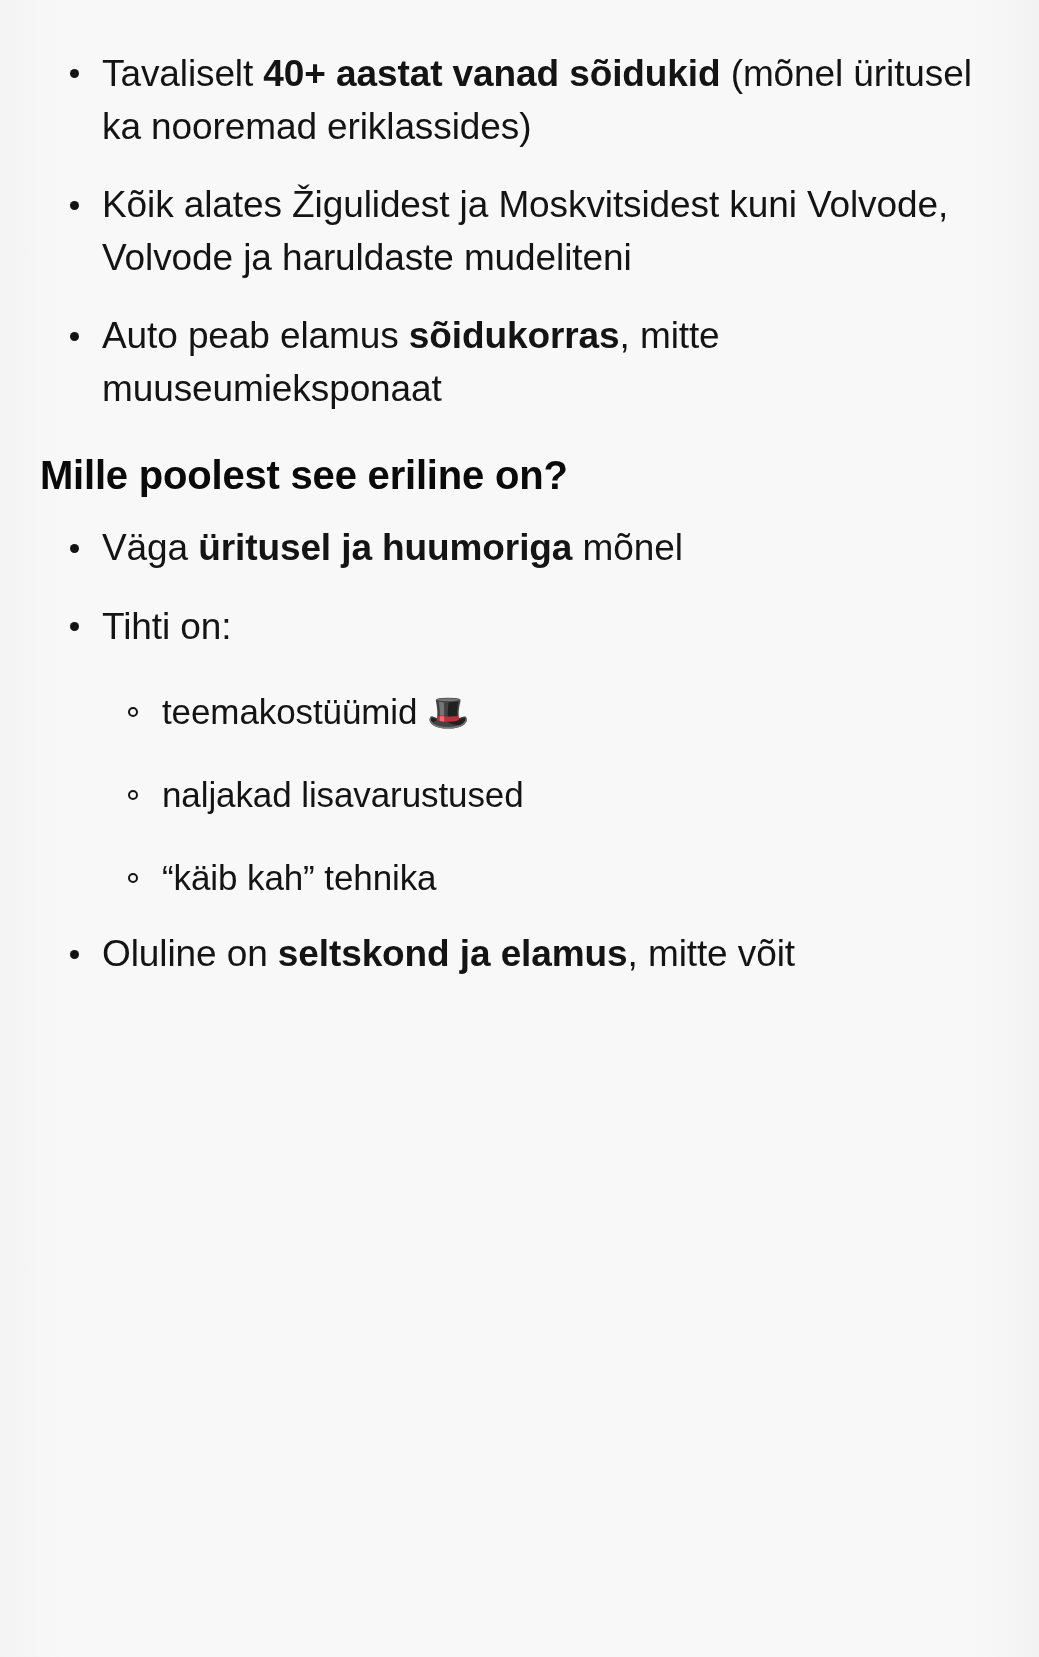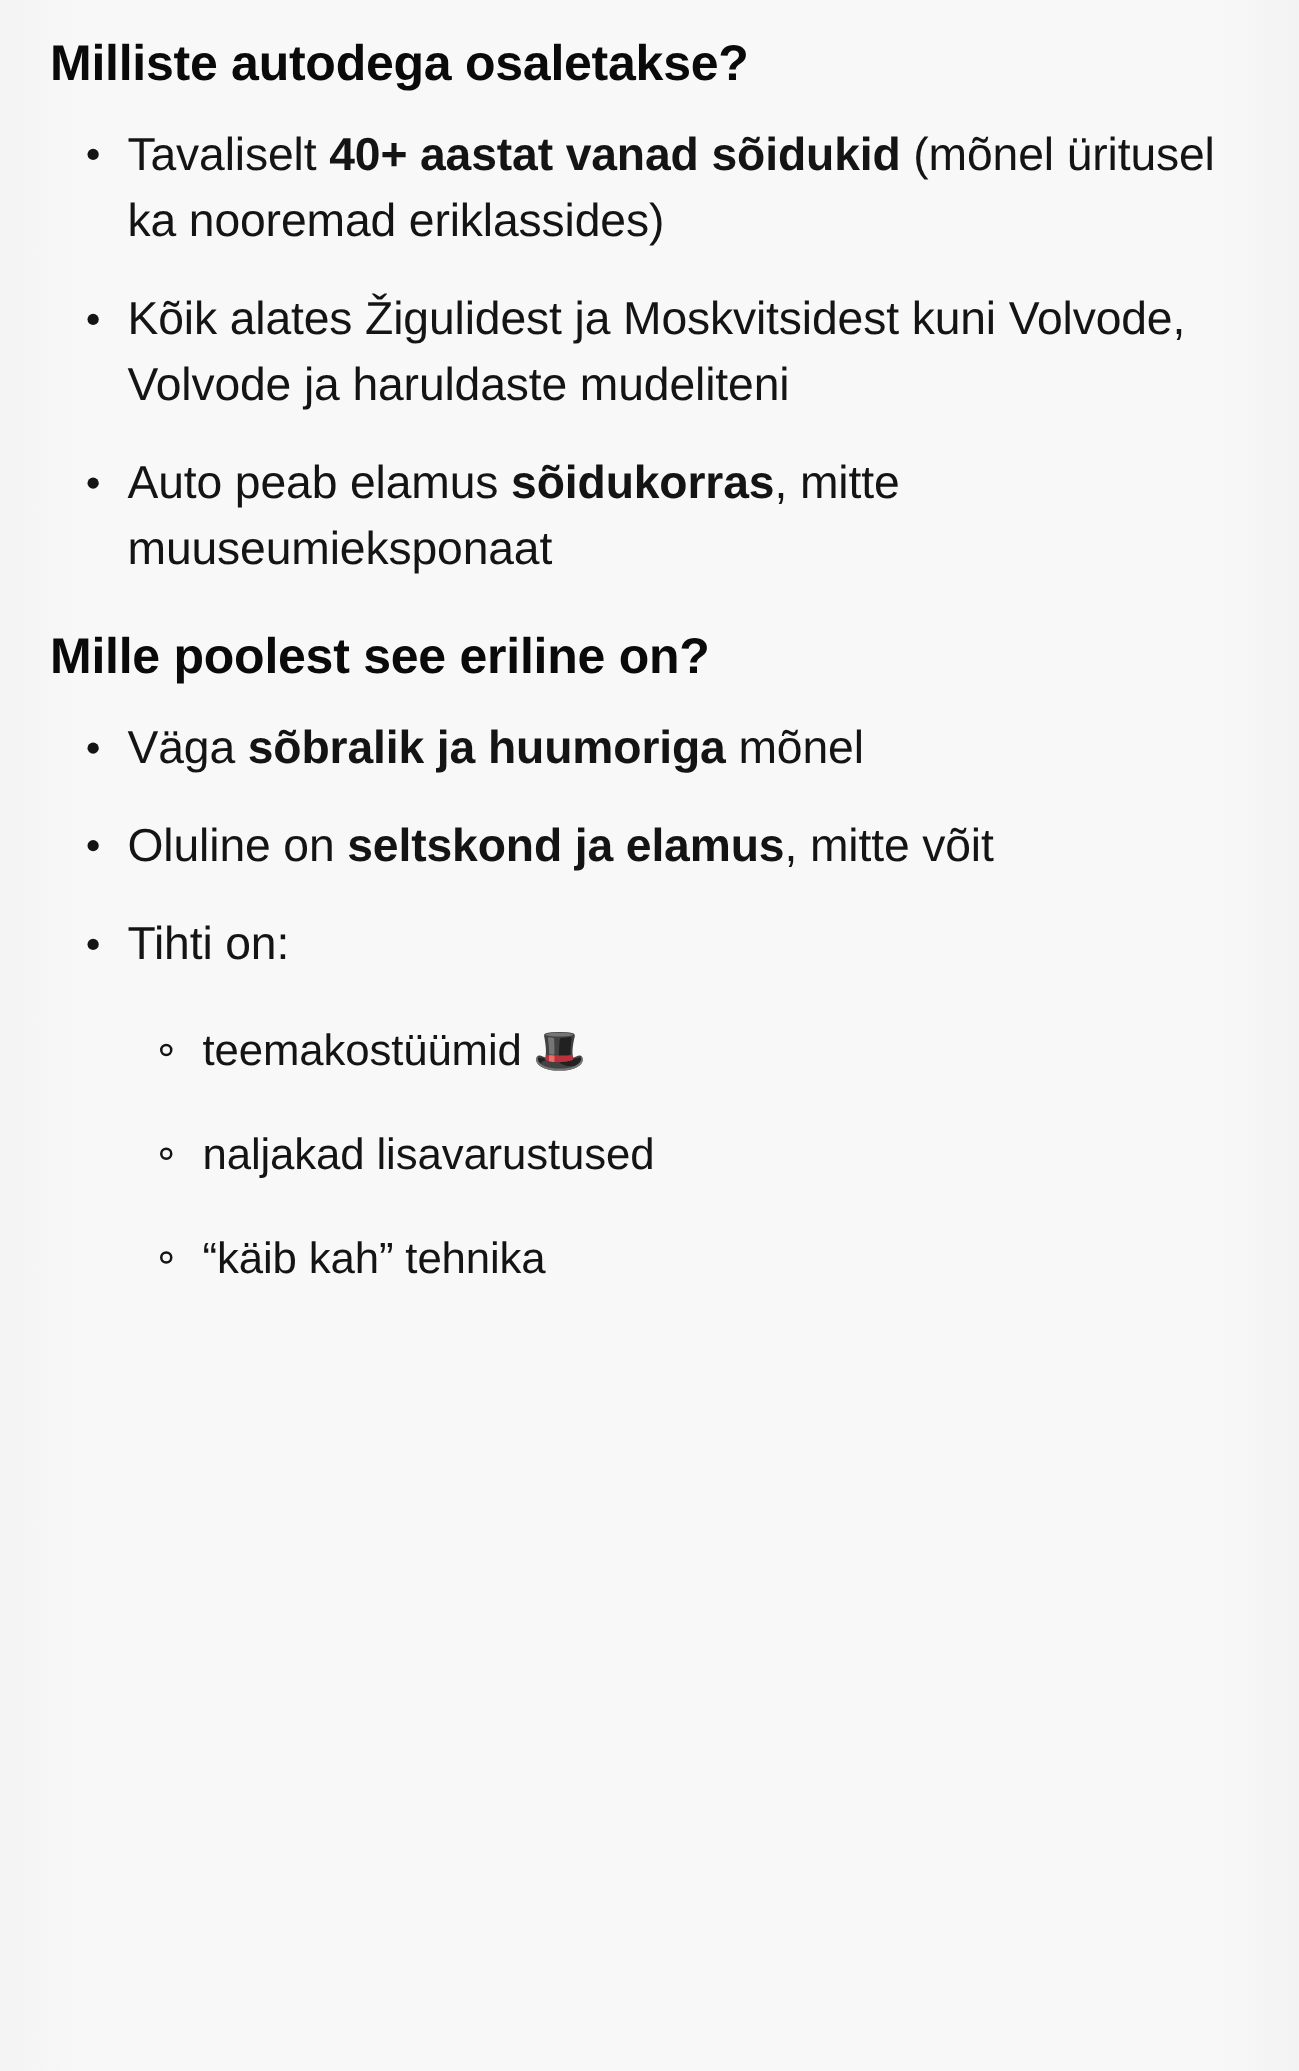--- a/index.html
+++ b/index.html
@@ -91,55 +91,54 @@
     font-size: 34px;
     line-height: 1;
   }
 </style>
 </head>
 <body>
 
 <div class="page">
 
   <div class="section">
-    <h2 class="section-heading">Milliste autodega osaletakse?</h2>
     <ul class="bullets">
       <li>
         <span class="dot"></span><span>Tavaliselt </span><b>40+ aastat vanad sõidukid</b><span> (mõnel üritusel ka nooremad eriklassides)</span>
       </li>
       <li>
         <span class="dot"></span><span>Kõik alates Žigulidest ja Moskvitsidest kuni Volvode, Volvode ja haruldaste mudeliteni</span><b></b><span></span>
       </li>
       <li>
         <span class="dot"></span><span>Auto peab elamus </span><b>sõidukorras</b><span>, mitte muuseumieksponaat</span>
       </li>
     </ul>
   </div>
 
   <div class="section">
     <h2 class="section-heading">Mille poolest see eriline on?</h2>
     <ul class="bullets">
       <li>
-        <span class="dot"></span><span>Väga </span><b>sõbralik ja huumoriga</b><span> mõnel</span>
-      </li>
-      <li>
-        <span class="dot"></span><span>Oluline on </span><b>seltskond ja elamus</b><span>, mitte võit</span>
+        <span class="dot"></span><span>Väga </span><b>üritusel ja huumoriga</b><span> mõnel</span>
       </li>
       <li>
         <span class="dot"></span><span>Tihti on:</span>
         <div class="sublist-wrap">
           <ul class="subbullets">
             <li>
               <span class="ring"></span><span>teemakostüümid </span><span class="emoji">🎩</span>
             </li>
             <li>
               <span class="ring"></span><span>naljakad lisavarustused</span>
             </li>
             <li>
               <span class="ring"></span><span>“käib kah” tehnika</span>
             </li>
           </ul>
         </div>
       </li>
+      <li>
+        <span class="dot"></span><span>Oluline on </span><b>seltskond ja elamus</b><span>, mitte võit</span>
+      </li>
     </ul>
   </div>
 
 </div>
 
 </body></html>

